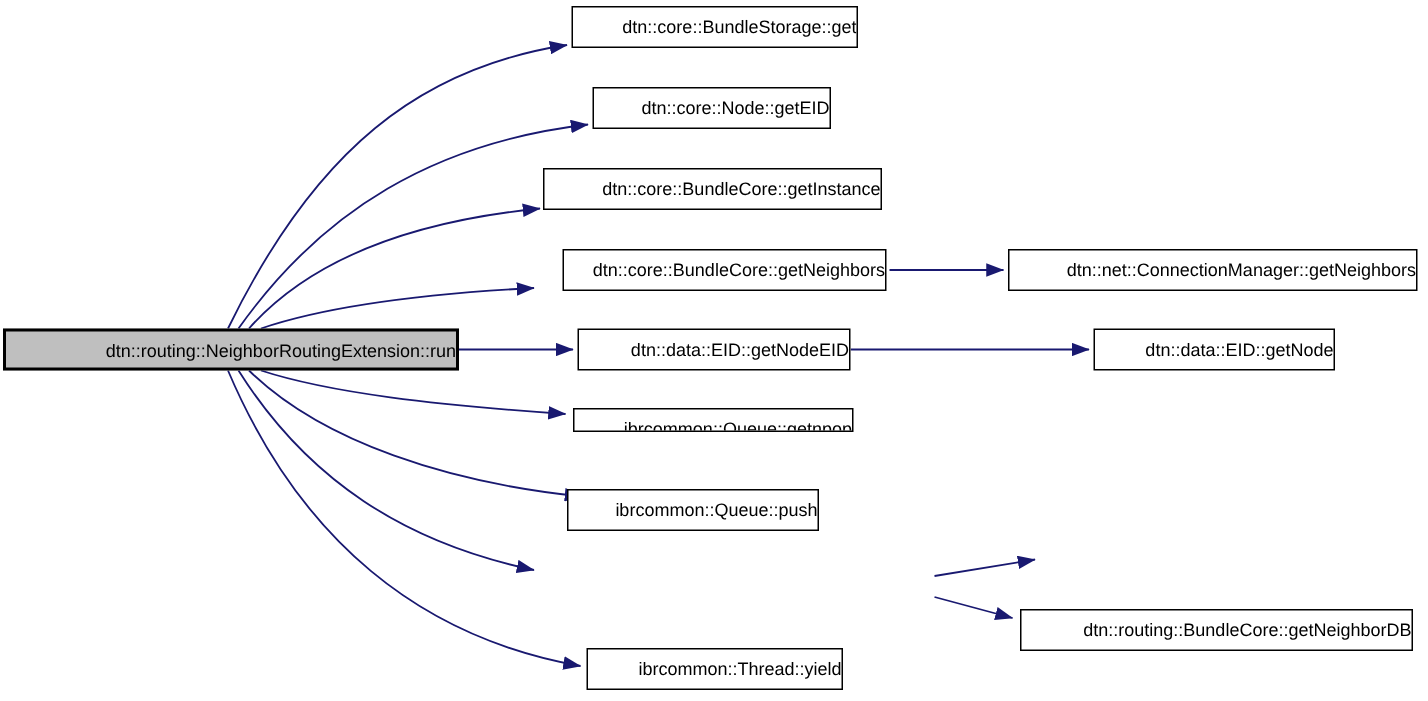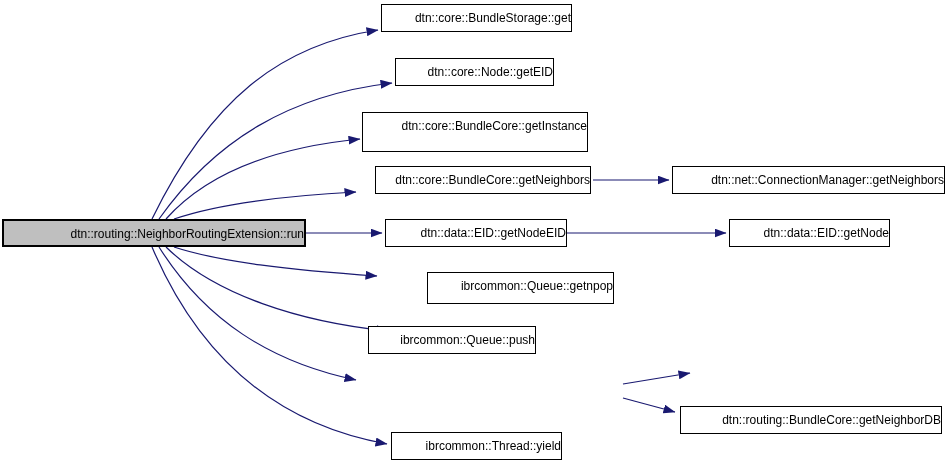--- a/index.html
+++ b/index.html
@@ -72,33 +72,33 @@
     <path class="edge" d="M623,384 L690,373" marker-end="url(#arrow)"></path>
     <path class="edge" d="M623,398 L675,412" marker-end="url(#arrow)"></path>
   </svg>
 
   <div class="node root" style="left:2px; top:219px; width:304px; height:28px;">dtn::routing::NeighborRoutingExtension::run</div>
 
   <div class="node" style="left:381px; top:4px; width:191px; height:28px;">dtn::core::BundleStorage::get</div>
 
   <div class="node" style="left:395px; top:58px; width:159px; height:28px;">dtn::core::Node::getEID</div>
 
-  <div class="node" style="left:362px; top:112px; width:226px; height:40px;">dtn::core::BundleCore::getInstance</div>
+  <div class="node" style="left:362px; top:112px; width:226px; height:28px;">dtn::core::BundleCore::getInstance</div>
 
   <div class="node" style="left:375px; top:166px; width:216px; height:28px;">dtn::core::BundleCore::getNeighbors</div>
 
   <div class="node" style="left:672px; top:166px; width:273px; height:28px;">dtn::net::ConnectionManager::getNeighbors</div>
 
   <div class="node" style="left:385px; top:219px; width:182px; height:28px;">dtn::data::EID::getNodeEID</div>
 
   <div class="node" style="left:729px; top:219px; width:161px; height:28px;">dtn::data::EID::getNode</div>
 
-  <div class="node" style="left:382px; top:272px; width:187px; height:32px;margin-left:45px;">ibrcommon::Queue::getnpop</div>
+  <div class="node" style="left:382px; top:272px; width:187px; height:16px;">ibrcommon::Queue::getnpop</div>
 
-  <div class="node" style="left:368px; top:326px; width:168px; height:28px;">ibrcommon::Queue::push</div>
+  <div class="node" style="left:378px; top:326px; width:168px; height:28px;">ibrcommon::Queue::push</div>
 
 
 
   <div class="node" style="left:680px; top:406px; width:262px; height:28px;">dtn::routing::BundleCore::getNeighborDB</div>
 
   <div class="node" style="left:391px; top:432px; width:171px; height:28px;">ibrcommon::Thread::yield</div>
 
 </div>
 
 </body></html>

